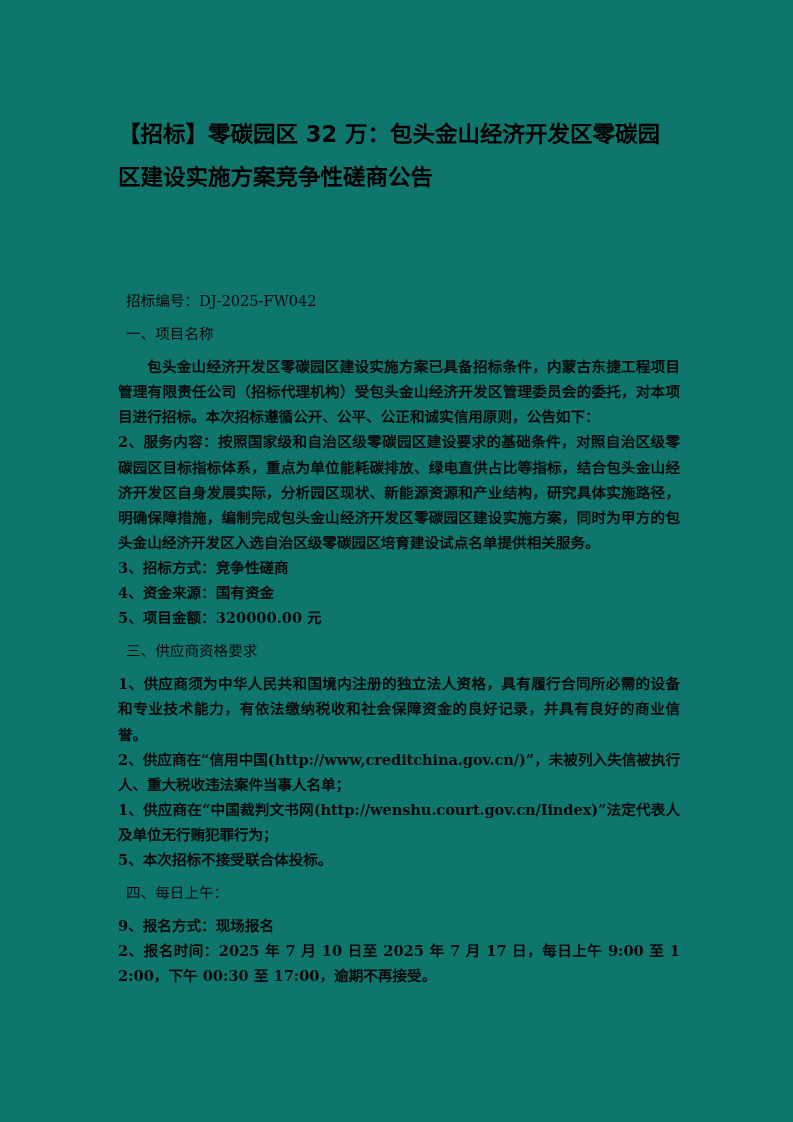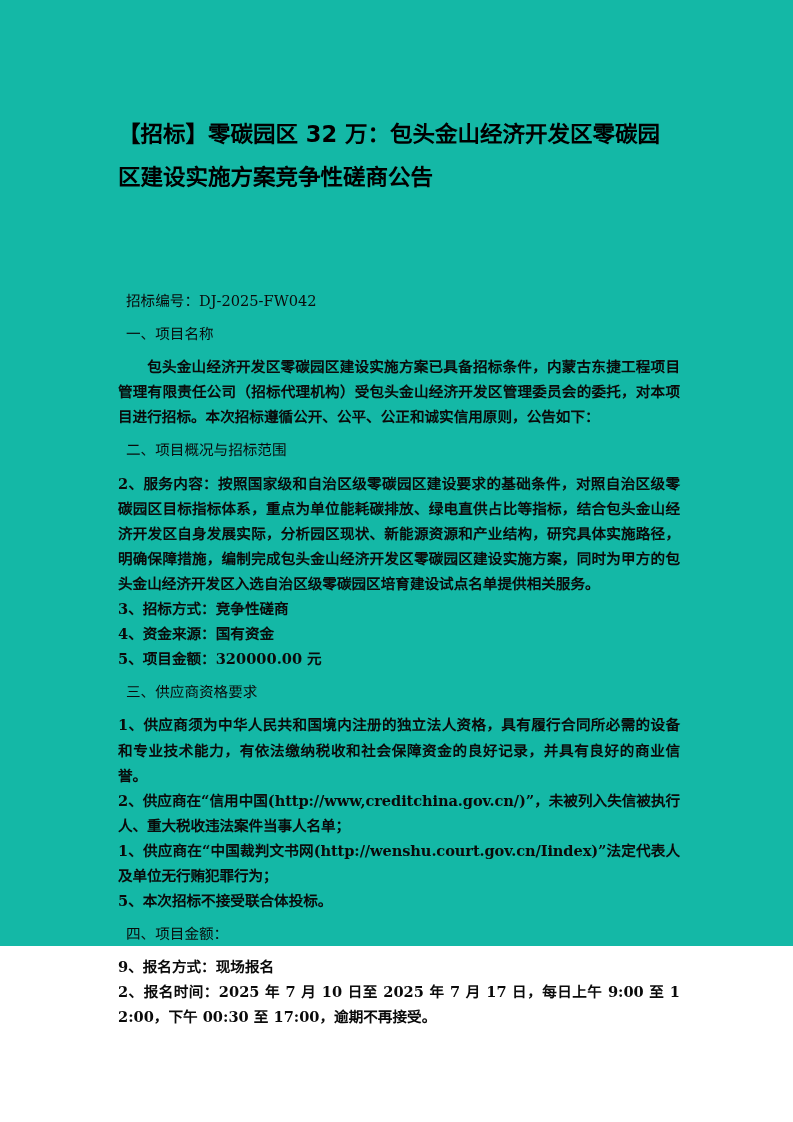--- a/index.html
+++ b/index.html
@@ -14,22 +14,22 @@
     position: relative;
     overflow: hidden;
     font-family: "DejaVu Serif", "Liberation Serif", serif;
     color: #000000;
     -webkit-font-smoothing: antialiased;
   }
   .page {
     position: absolute;
     left: 0; top: 0;
     width: 793px;
-    height: 946px;
-    background: #14b8a6;
+    height: 1122px;
+    background: #0f766e;
     box-sizing: border-box;
     padding: 0;
   }
   .doc-title {
     position: absolute;
     left: 118px;
     top: 98px;
     width: 562px;
     font-family: "DejaVu Sans", "Liberation Sans", sans-serif;
     font-weight: bold;
@@ -85,21 +85,20 @@
   <h1 class="doc-title">【招标】零碳园区 32 万：包头金山经济开发区零碳园区建设实施方案竞争性磋商公告</h1>
 
   <div class="body-block">
 
     <p class="line">招标编号：DJ-2025-FW042</p>
 
     <p class="line">一、项目名称</p>
 
     <p class="para indent">包头金山经济开发区零碳园区建设实施方案已具备招标条件，内蒙古东捷工程项目管理有限责任公司（招标代理机构）受包头金山经济开发区管理委员会的委托，对本项目进行招标。本次招标遵循公开、公平、公正和诚实信用原则，公告如下：</p>
 
-    <p class="line">二、项目概况与招标范围</p>
 
 
     <p class="para">2、服务内容：按照国家级和自治区级零碳园区建设要求的基础条件，对照自治区级零碳园区目标指标体系，重点为单位能耗碳排放、绿电直供占比等指标，结合包头金山经济开发区自身发展实际，分析园区现状、新能源资源和产业结构，研究具体实施路径，明确保障措施，编制完成包头金山经济开发区零碳园区建设实施方案，同时为甲方的包头金山经济开发区入选自治区级零碳园区培育建设试点名单提供相关服务。</p>
 
     <p class="para">3、招标方式：竞争性磋商</p>
 
     <p class="para">4、资金来源：国有资金</p>
 
     <p class="para">5、项目金额：320000.00 元</p>
 
@@ -107,20 +106,20 @@
 
     <p class="para">1、供应商须为中华人民共和国境内注册的独立法人资格，具有履行合同所必需的设备和专业技术能力，有依法缴纳税收和社会保障资金的良好记录，并具有良好的商业信誉。</p>
 
     <p class="para url">2、供应商在“信用中国(http://www,creditchina.gov.cn/)”，未被列入失信被执行人、重大税收违法案件当事人名单；</p>
 
 
     <p class="para url">1、供应商在“中国裁判文书网(http://wenshu.court.gov.cn/Iindex)”法定代表人及单位无行贿犯罪行为；</p>
 
     <p class="para">5、本次招标不接受联合体投标。</p>
 
-    <p class="line">四、项目金额：</p>
+    <p class="line">四、每日上午：</p>
 
     <p class="para">9、报名方式：现场报名</p>
 
     <p class="para">2、报名时间：2025 年 7 月 10 日至 2025 年 7 月 17 日，每日上午 9:00 至 12:00，下午 00:30 至 17:00，逾期不再接受。</p>
 
   </div>
 </div>
 
 </body></html>

